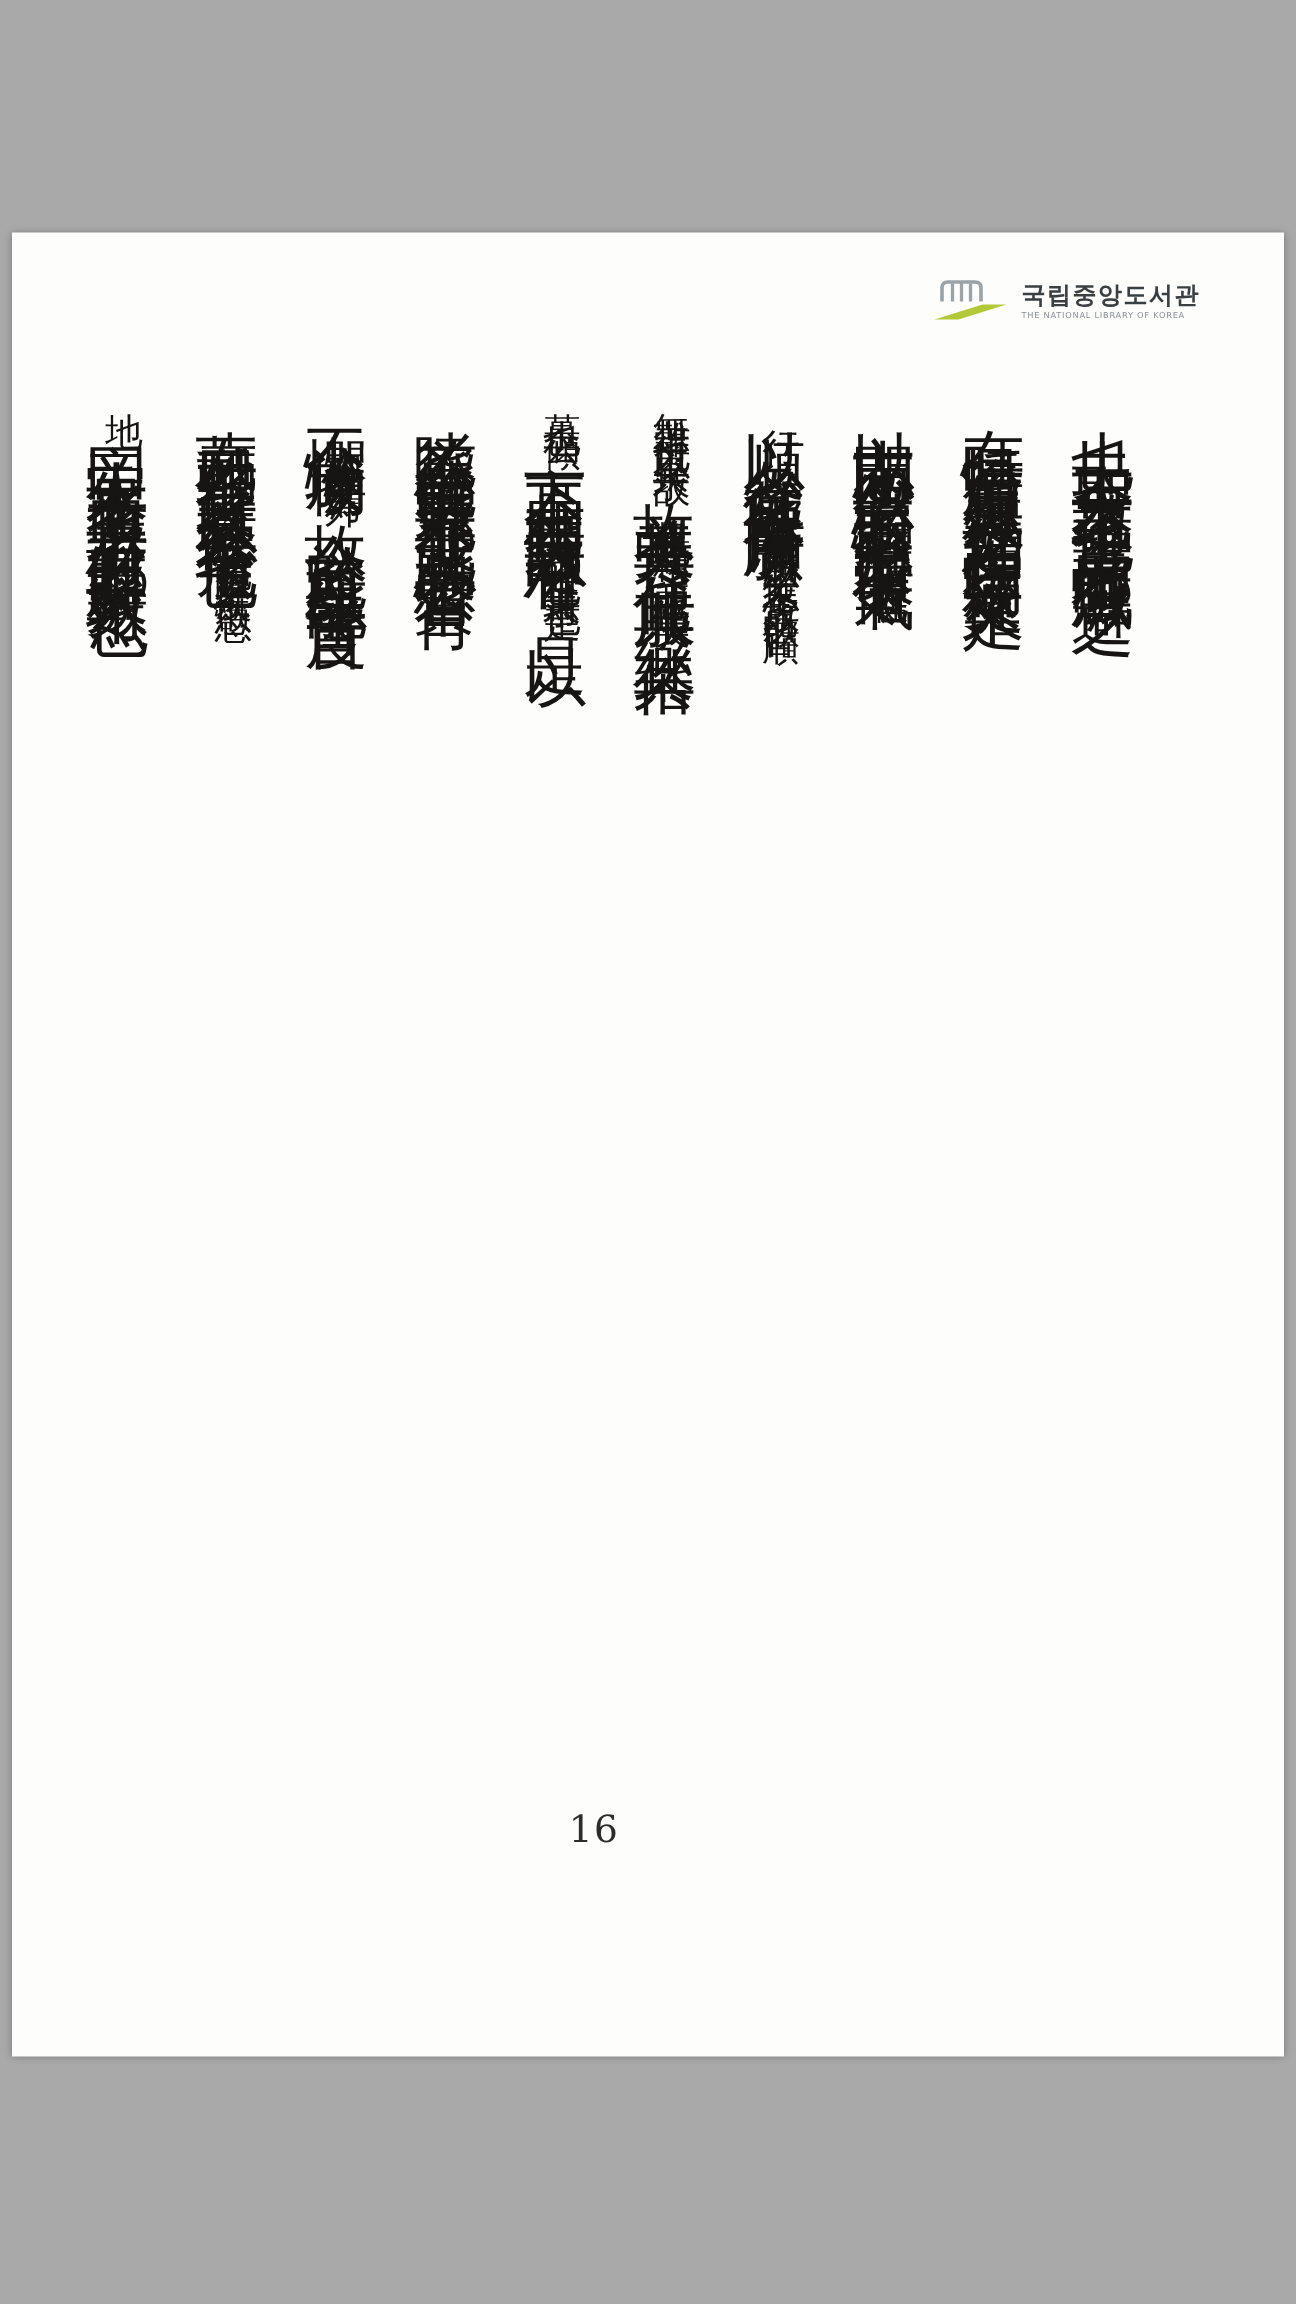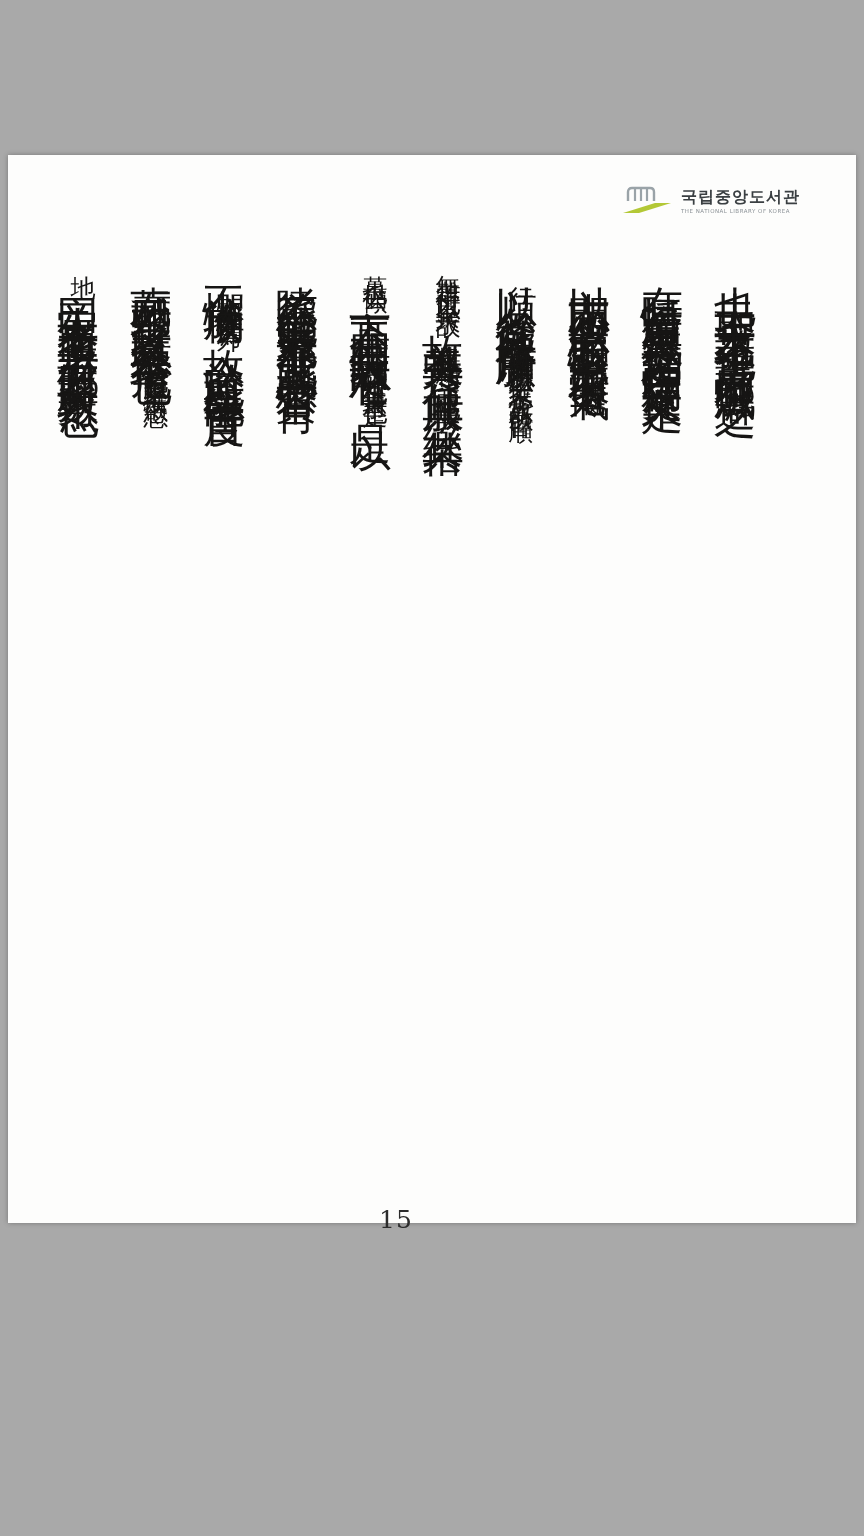--- a/index.html
+++ b/index.html
@@ -15,21 +15,21 @@
     position: relative;
     width: 864px;
     height: 1536px;
     background: #a9a9a9;
   }
   .page {
     position: absolute;
     left: 8px;
     top: 155px;
     width: 848px;
-    height: 1068px;
+    height: 1216px;
     background: #fdfdfc;
     box-shadow: 0 0 5px rgba(0,0,0,0.30);
   }
   
   .logo {
     position: absolute;
     top: 26px;
     right: 56px;
     height: 40px;
     display: flex;
@@ -159,15 +159,15 @@
         <div class="column"><span class="large-seg">歲而動作不衰者以其德全不危也</span><span class="gloss">
             <span class="gloss-col">不縱情恣慾</span>
             <span class="gloss-col">淡於危險之</span>
           </span></div>
         <div class="column"><span class="gloss">
             <span class="gloss-col">地</span>
             <span class="gloss-col"></span>
           </span><span class="large-seg">帝曰人年老而無子者材力盡耶將天數然也</span></div>
       </div>
 
-    <div class="page-number">15</div>
+    <div class="page-number">16</div>
   </div>
 </div>
 
 </body></html>

